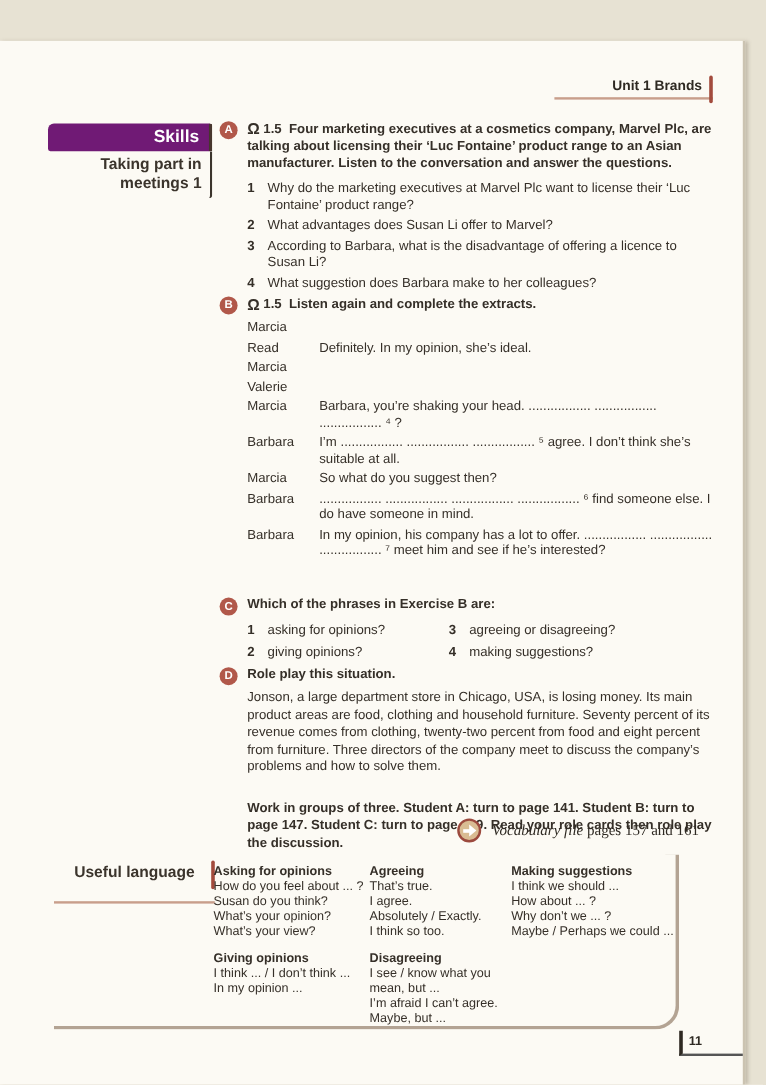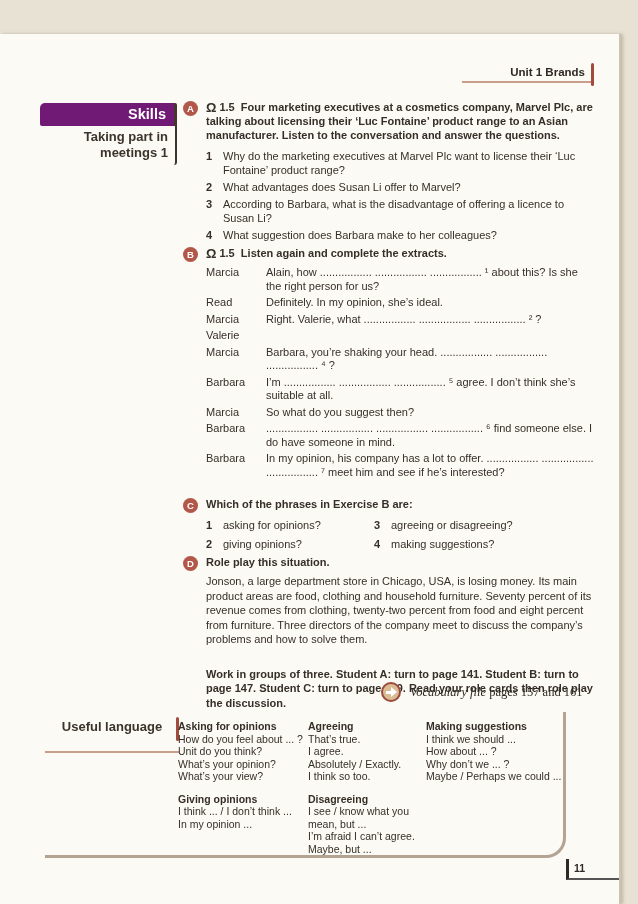--- a/index.html
+++ b/index.html
@@ -145,29 +145,27 @@
   </div>
 </div>
 
 <div class="section sec-b">
   <div class="letter">B</div>
   <div class="sec-body">
     <p class="intro"><span class="hp">Ω</span><span>1.5</span>&nbsp; <span>Listen again and complete the extracts.</span></p>
     <div class="dlg">
       <div class="drow">
           <span class="dspeak">Marcia</span>
-          <span class="dtext">Alain, how ................. ................. ................. ¹ about this? Is she the right person for us?</span>
         </div>
       <div class="drow">
           <span class="dspeak">Read</span>
           <span class="dtext">Definitely. In my opinion, she’s ideal.</span>
         </div>
       <div class="drow">
           <span class="dspeak">Marcia</span>
-          <span class="dtext">Right. Valerie, what ................. ................. ................. ² ?</span>
         </div>
       <div class="drow">
           <span class="dspeak">Valerie</span>
         </div>
       <div class="drow">
           <span class="dspeak">Marcia</span>
           <span class="dtext">Barbara, you’re shaking your head. ................. ................. ................. ⁴ ?</span>
         </div>
       <div class="drow">
           <span class="dspeak">Barbara</span>
@@ -230,21 +228,21 @@
 
 <div class="ul-box"></div>
 <div class="ul-label">
   <span class="ul-label-text">Useful language</span>
   <span class="unit-bar"></span>
 </div>
 <div class="ul-cols">
   <div class="ul-col ul-col1">
     <div class="ul-h">Asking for opinions</div>
     <div>How do you feel about ... ?</div>
-    <div>Unit do you think?</div>
+    <div>Susan do you think?</div>
     <div>What’s your opinion?</div>
     <div>What’s your view?</div>
     <div class="ul-h ul-g2">Giving opinions</div>
     <div>I think ... / I don’t think ...</div>
     <div>In my opinion ...</div>
   </div>
   <div class="ul-col ul-col2">
     <div class="ul-h">Agreeing</div>
     <div>That’s true.</div>
     <div>I agree.</div>

